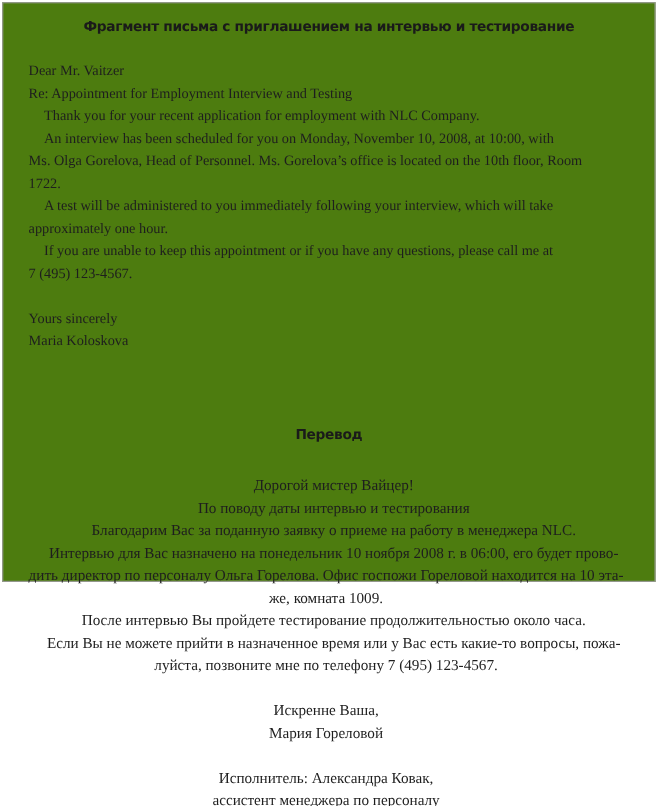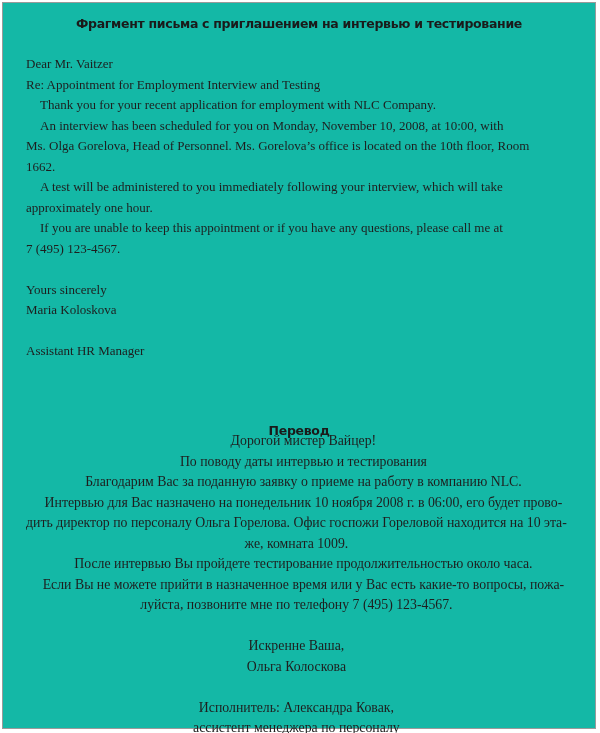--- a/index.html
+++ b/index.html
@@ -10,23 +10,23 @@
     body {
       width: 600px;
       height: 733px;
       overflow: hidden;
     }
     .page {
       position: absolute;
       left: 2px;
       top: 2px;
       width: 594px;
-      height: 727px;
+      height: 527px;
       border: 1px solid #9a9a9a;
-      background: #14b8a6;
+      background: #4d7c0f;
       box-sizing: border-box;
     }
     .heading {
       position: absolute;
       left: 0;
       width: 100%;
       text-align: center;
       font-family: "DejaVu Sans", sans-serif;
       font-weight: bold;
       font-size: 12.5px;
@@ -54,45 +54,44 @@
 <div class="page">
 
   <div class="heading" style="top:13px;">Фрагмент письма с приглашением на интервью и тестирование</div>
 
   <div class="block text" style="top:51px;">
     <span class="line">Dear Mr. Vaitzer</span>
     <span class="line">Re: Appointment for Employment Interview and Testing</span>
     <span class="line indent">Thank you for your recent application for employment with NLC Company.</span>
     <span class="line indent">An interview has been scheduled for you on Monday, November 10, 2008, at 10:00, with</span>
     <span class="line">Ms. Olga Gorelova, Head of Personnel. Ms. Gorelova’s office is located on the 10th floor, Room</span>
-    <span class="line">1662.</span>
+    <span class="line">1722.</span>
     <span class="line indent">A test will be administered to you immediately following your interview, which will take</span>
     <span class="line">approximately one hour.</span>
     <span class="line indent">If you are unable to keep this appointment or if you have any questions, please call me at</span>
     <span class="line">7 (495) 123-4567.</span>
     <span class="line"></span>
     <span class="line">Yours sincerely</span>
     <span class="line">Maria Koloskova</span>
     <span class="line"></span>
-    <span class="line">Assistant HR Manager</span>
   </div>
 
-  <div class="heading" style="top:384px;margin-top:36px;">Перевод</div>
+  <div class="heading" style="top:384px;">Перевод</div>
 
   <div class="block text ru" style="top:428px;text-align:center;">
     <span class="line indent">Дорогой мистер Вайцер!</span>
     <span class="line indent">По поводу даты интервью и тестирования</span>
-    <span class="line indent">Благодарим Вас за поданную заявку о приеме на работу в компанию NLC.</span>
+    <span class="line indent">Благодарим Вас за поданную заявку о приеме на работу в менеджера NLC.</span>
     <span class="line indent">Интервью для Вас назначено на понедельник 10 ноября 2008 г. в 06:00, его будет прово-</span>
     <span class="line">дить директор по персоналу Ольга Горелова. Офис госпожи Гореловой находится на 10 эта-</span>
     <span class="line">же, комната 1009.</span>
     <span class="line indent">После интервью Вы пройдете тестирование продолжительностью около часа.</span>
     <span class="line indent">Если Вы не можете прийти в назначенное время или у Вас есть какие-то вопросы, пожа-</span>
     <span class="line">луйста, позвоните мне по телефону 7 (495) 123-4567.</span>
     <span class="line"></span>
     <span class="line">Искренне Ваша,</span>
-    <span class="line">Ольга Колоскова</span>
+    <span class="line">Мария Гореловой</span>
     <span class="line"></span>
     <span class="line">Исполнитель: Александра Ковак,</span>
     <span class="line">ассистент менеджера по персоналу</span>
   </div>
 
 </div>
 
 </body></html>

